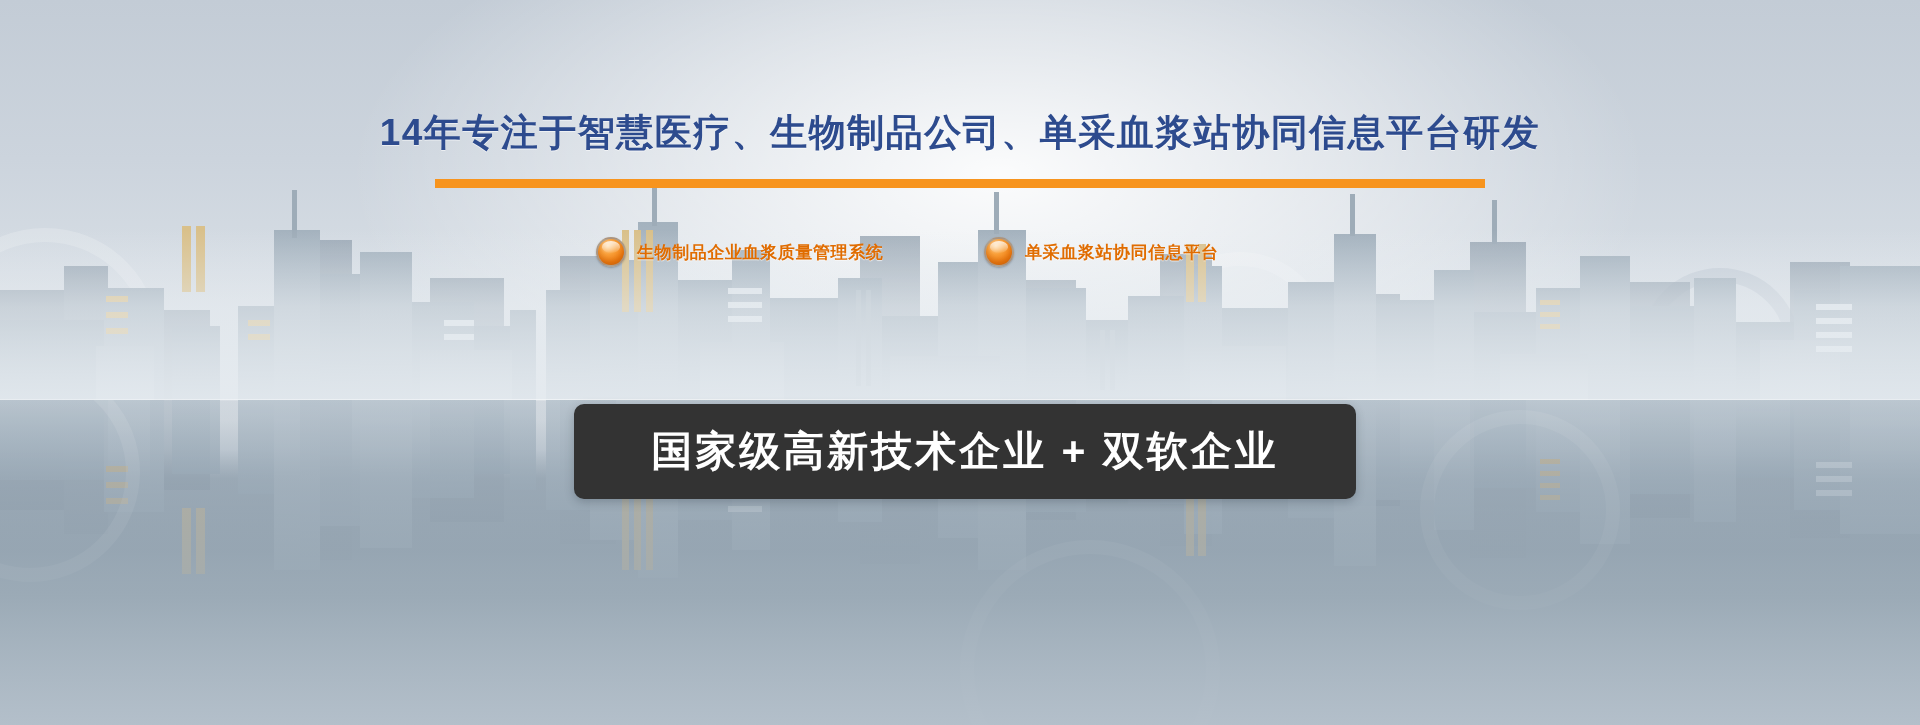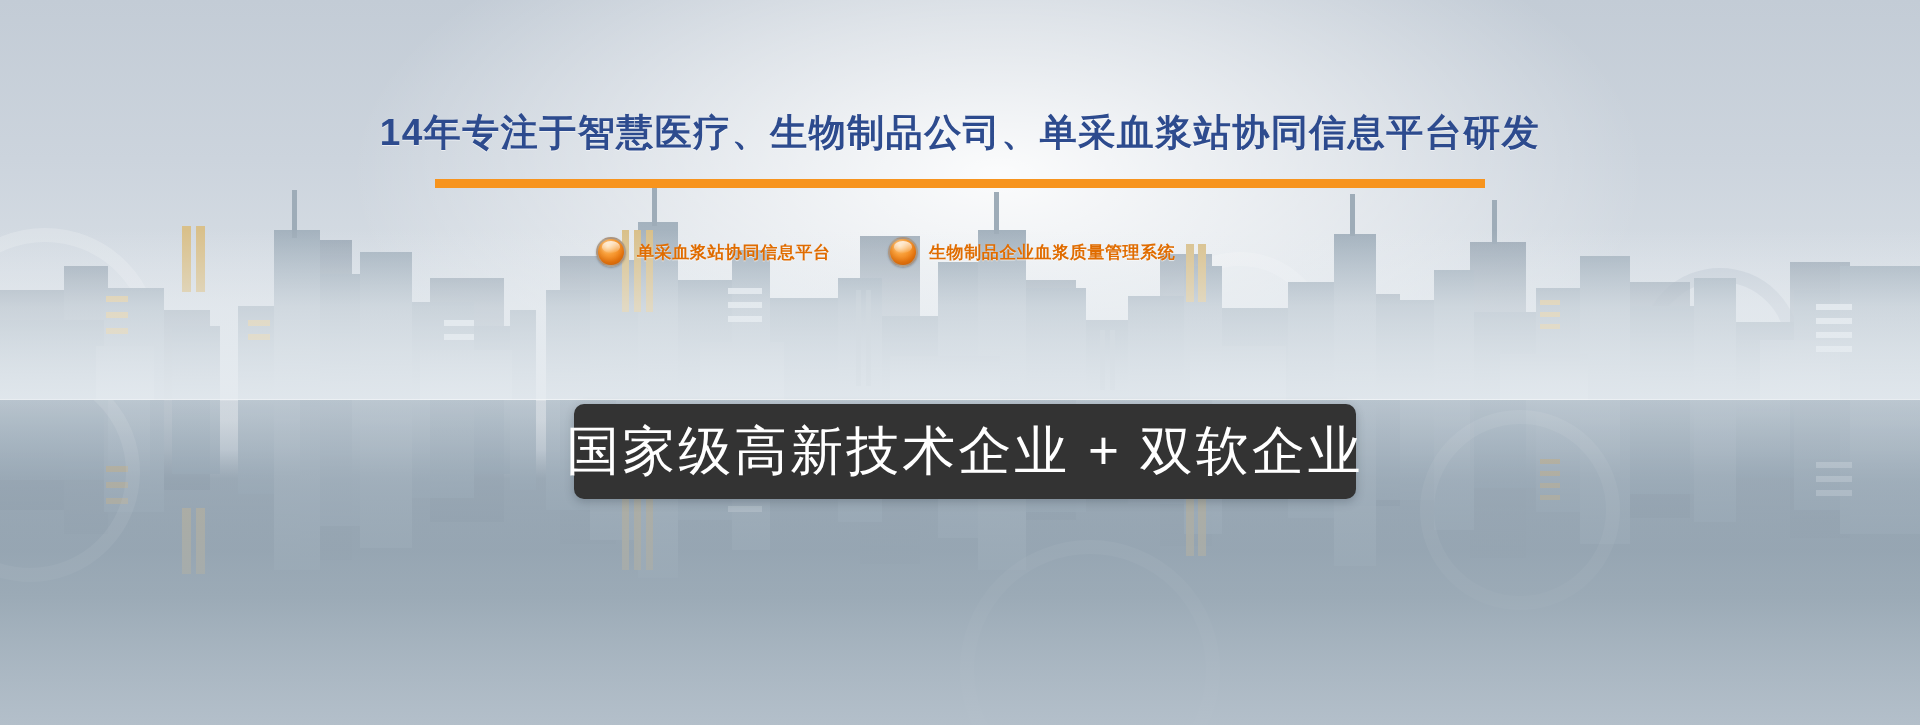--- a/index.html
+++ b/index.html
@@ -133,22 +133,22 @@
     width: 782px; height: 95px;
     background: #333333;
     border-radius: 10px;
     display: flex;
     align-items: center;
     justify-content: center;
     box-shadow: 0 3px 10px rgba(40,50,60,0.28);
   }
   .badge-text {
     color: #ffffff;
-    font-size: 53px;
-    font-weight: 400;
+    font-size: 41px;
+    font-weight: 700;
     letter-spacing: 3px;
     white-space: nowrap;
   }
 </style>
 </head>
 <body>
 
 <div id="banner">
 
   <div class="sky">
@@ -396,28 +396,28 @@
   </div>
 
   <div class="content">
 
     <div class="headline">14年专注于智慧医疗、生物制品公司、单采血浆站协同信息平台研发</div>
 
     <div class="underline"></div>
 
     <div class="features">
       <div class="feature-row">
+        <div class="feature col-a">
+          <span class="bullet-icon"></span>
+          <span class="feature-label">生物制品企业血浆质量管理系统</span>
+        </div>
         <div class="feature col-b">
           <span class="bullet-icon"></span>
           <span class="feature-label">单采血浆站协同信息平台</span>
         </div>
-        <div class="feature col-a">
-          <span class="bullet-icon"></span>
-          <span class="feature-label">生物制品企业血浆质量管理系统</span>
-        </div>
       </div>
     </div>
 
     <div class="badge-box">
       <span class="badge-text">国家级高新技术企业 + 双软企业</span>
     </div>
 
   </div>
 </div>
 

